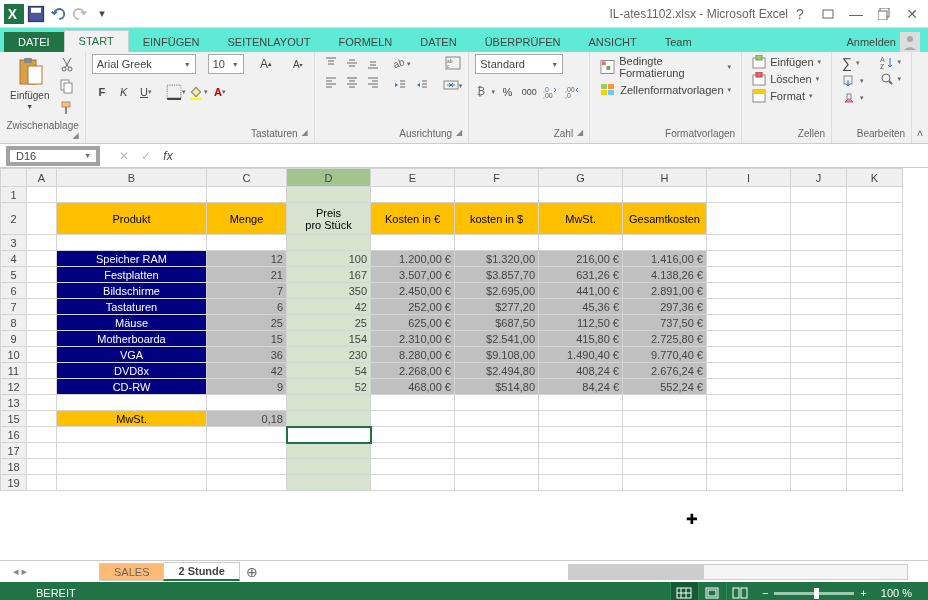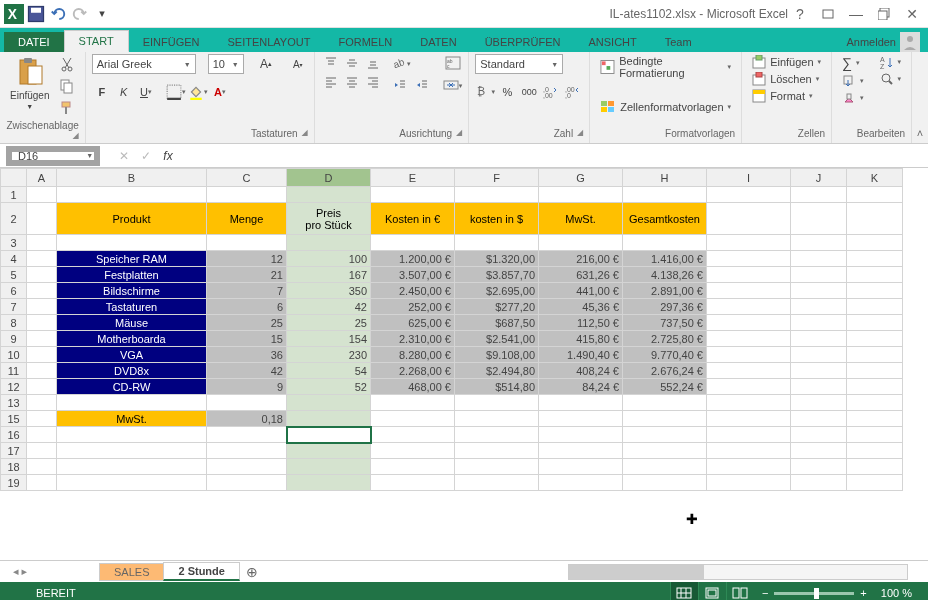--- a/index.html
+++ b/index.html
@@ -7,21 +7,21 @@
 
 
 .title-bar { height: 28px; background: #fff; display: flex; align-items: center; padding: 0 4px; border-bottom: 1px solid #e1e1e1; }
 .qa-toolbar { display: flex; gap: 2px; align-items: center; }
 .qa-icon { width: 20px; height: 20px; display: flex; align-items: center; justify-content: center; cursor: pointer; }
 .title-text { flex: 1; text-align: right; font-size: 12px; color: #666; }
 .win-controls { display: flex; gap: 4px; }
 .win-btn { width: 24px; height: 20px; display: flex; align-items: center; justify-content: center; cursor: pointer; font-size: 14px; color: #666; }
 
 
-.ribbon-tabs { height: 24px; background: #14b8a6; display: flex; align-items: flex-end; padding-left: 4px; }
+.ribbon-tabs { height: 24px; background: #5eead4; display: flex; align-items: flex-end; padding-left: 4px; }
 .ribbon-tab { padding: 4px 14px; font-size: 11px; cursor: pointer; color: #444; text-transform: uppercase; }
 .ribbon-tab.file { background: #217346; color: #fff; }
 .ribbon-tab.active { border: 1px solid #ccc; border-bottom: 1px solid #f1f1f1; background: #f1f1f1; color: #217346; }
 .ribbon-right { margin-left: auto; padding-right: 8px; display: flex; align-items: center; gap: 4px; }
 
 
 .ribbon { height: 92px; background: #f1f1f1; border-bottom: 1px solid #ccc; display: flex; }
 .ribbon-group { border-right: 1px solid #ddd; display: flex; flex-direction: column; padding: 2px 6px; }
 .ribbon-group-content { flex: 1; display: flex; align-items: flex-start; gap: 4px; }
 .ribbon-group-label { font-size: 10px; color: #666; text-align: right; padding: 2px 0; }
@@ -39,33 +39,33 @@
 .font-row2 { display: flex; gap: 2px; align-items: center; }
 .font-name { width: 104px; height: 20px; border: 1px solid #aaa; background: #fff; font-size: 11px; padding: 0 4px; display: flex; align-items: center; justify-content: space-between; }
 .font-size { width: 36px; height: 20px; border: 1px solid #aaa; background: #fff; font-size: 11px; padding: 0 4px; display: flex; align-items: center; justify-content: space-between; }
 .dd-arrow { font-size: 7px; color: #666; }
 
 .align-grid { display: grid; grid-template-columns: repeat(3, 20px); gap: 1px; }
 .align-btn { width: 20px; height: 18px; display: flex; align-items: center; justify-content: center; cursor: pointer; }
 
 .number-fmt { width: 88px; height: 20px; border: 1px solid #aaa; background: #fff; font-size: 11px; padding: 0 4px; display: flex; align-items: center; justify-content: space-between; margin-bottom: 4px; }
 
-.styles-col { display: flex; flex-direction: column; gap: 18px; }
+.styles-col { display: flex; flex-direction: column; gap: 1px; }
 .style-btn { display: flex; align-items: center; gap: 4px; padding: 1px 4px; cursor: pointer; font-size: 11px; }
 .style-btn svg { width: 16px; height: 16px; }
 
 .cells-col, .edit-col { display: flex; flex-direction: column; gap: 1px; }
 .cell-btn { display: flex; align-items: center; gap: 4px; padding: 1px 4px; cursor: pointer; font-size: 11px; }
 .cell-btn svg, .cell-btn .mini-icon { width: 14px; height: 14px; }
 
 .collapse-ribbon { width: 18px; display: flex; align-items: flex-end; justify-content: center; padding-bottom: 4px; cursor: pointer; color: #666; }
 
 
 .formula-bar { height: 24px; background: #fff; border-bottom: 1px solid #ccc; display: flex; align-items: center; }
-.name-box { width: 94px; height: 20px; border: 6px solid #a3a3a3; margin: 0 6px; padding: 0 6px; display: flex; align-items: center; justify-content: space-between; font-size: 11px; gap: 48px; }
+.name-box { width: 94px; height: 20px; border: 4px solid #a3a3a3; margin: 0 6px; padding: 0 6px; display: flex; align-items: center; justify-content: space-between; font-size: 11px; gap: 48px; }
 .fb-btns { display: flex; gap: 2px; padding: 0 8px; }
 .fb-btn { width: 20px; height: 20px; display: flex; align-items: center; justify-content: center; color: #bbb; cursor: pointer; font-size: 12px; }
 .fb-input { flex: 1; height: 20px; border: none; font-size: 11px; padding: 0 4px; }
 
 
 .sheet-wrapper { position: relative; height: 392px; overflow: hidden; background: #fff; }
 .grid { border-collapse: collapse; table-layout: fixed; }
 .grid th, .grid td { border: 1px solid #d4d4d4; font-size: 11px; padding: 0 3px; height: 16px; overflow: hidden; white-space: nowrap; }
 .grid th { background: #f0f0f0; font-weight: normal; color: #444; text-align: center; }
 .grid th.col-header { height: 18px; }

